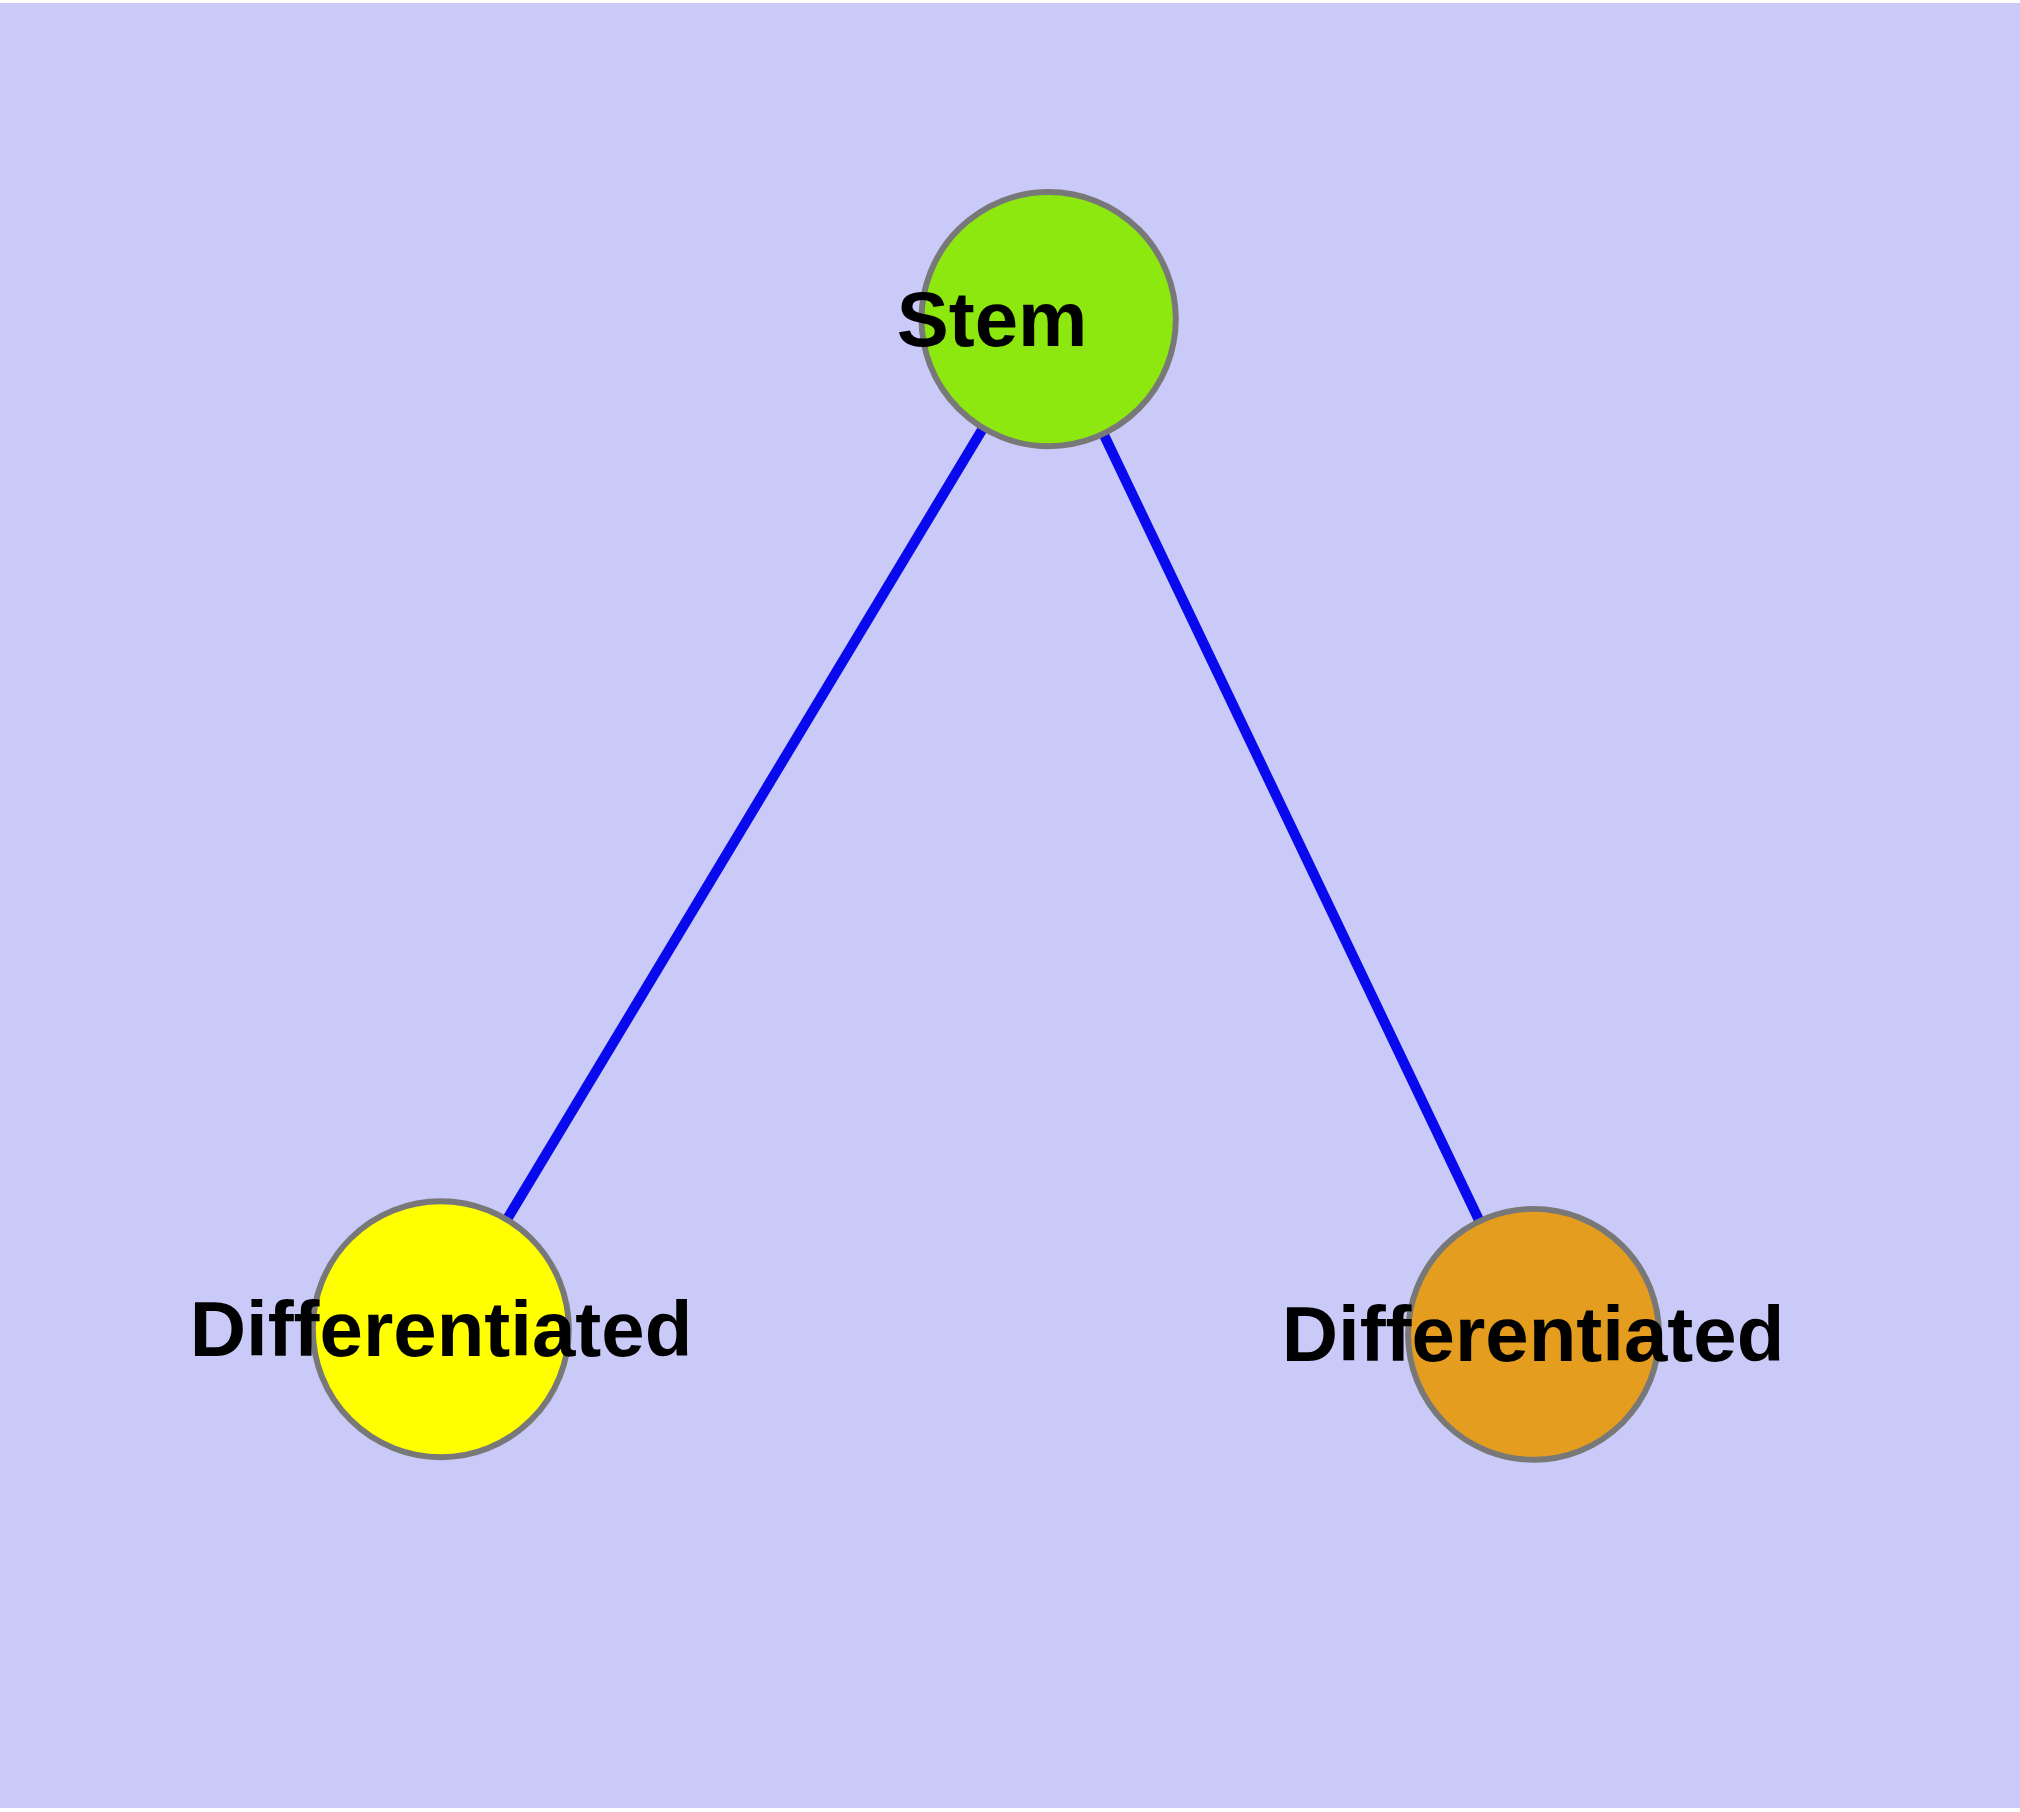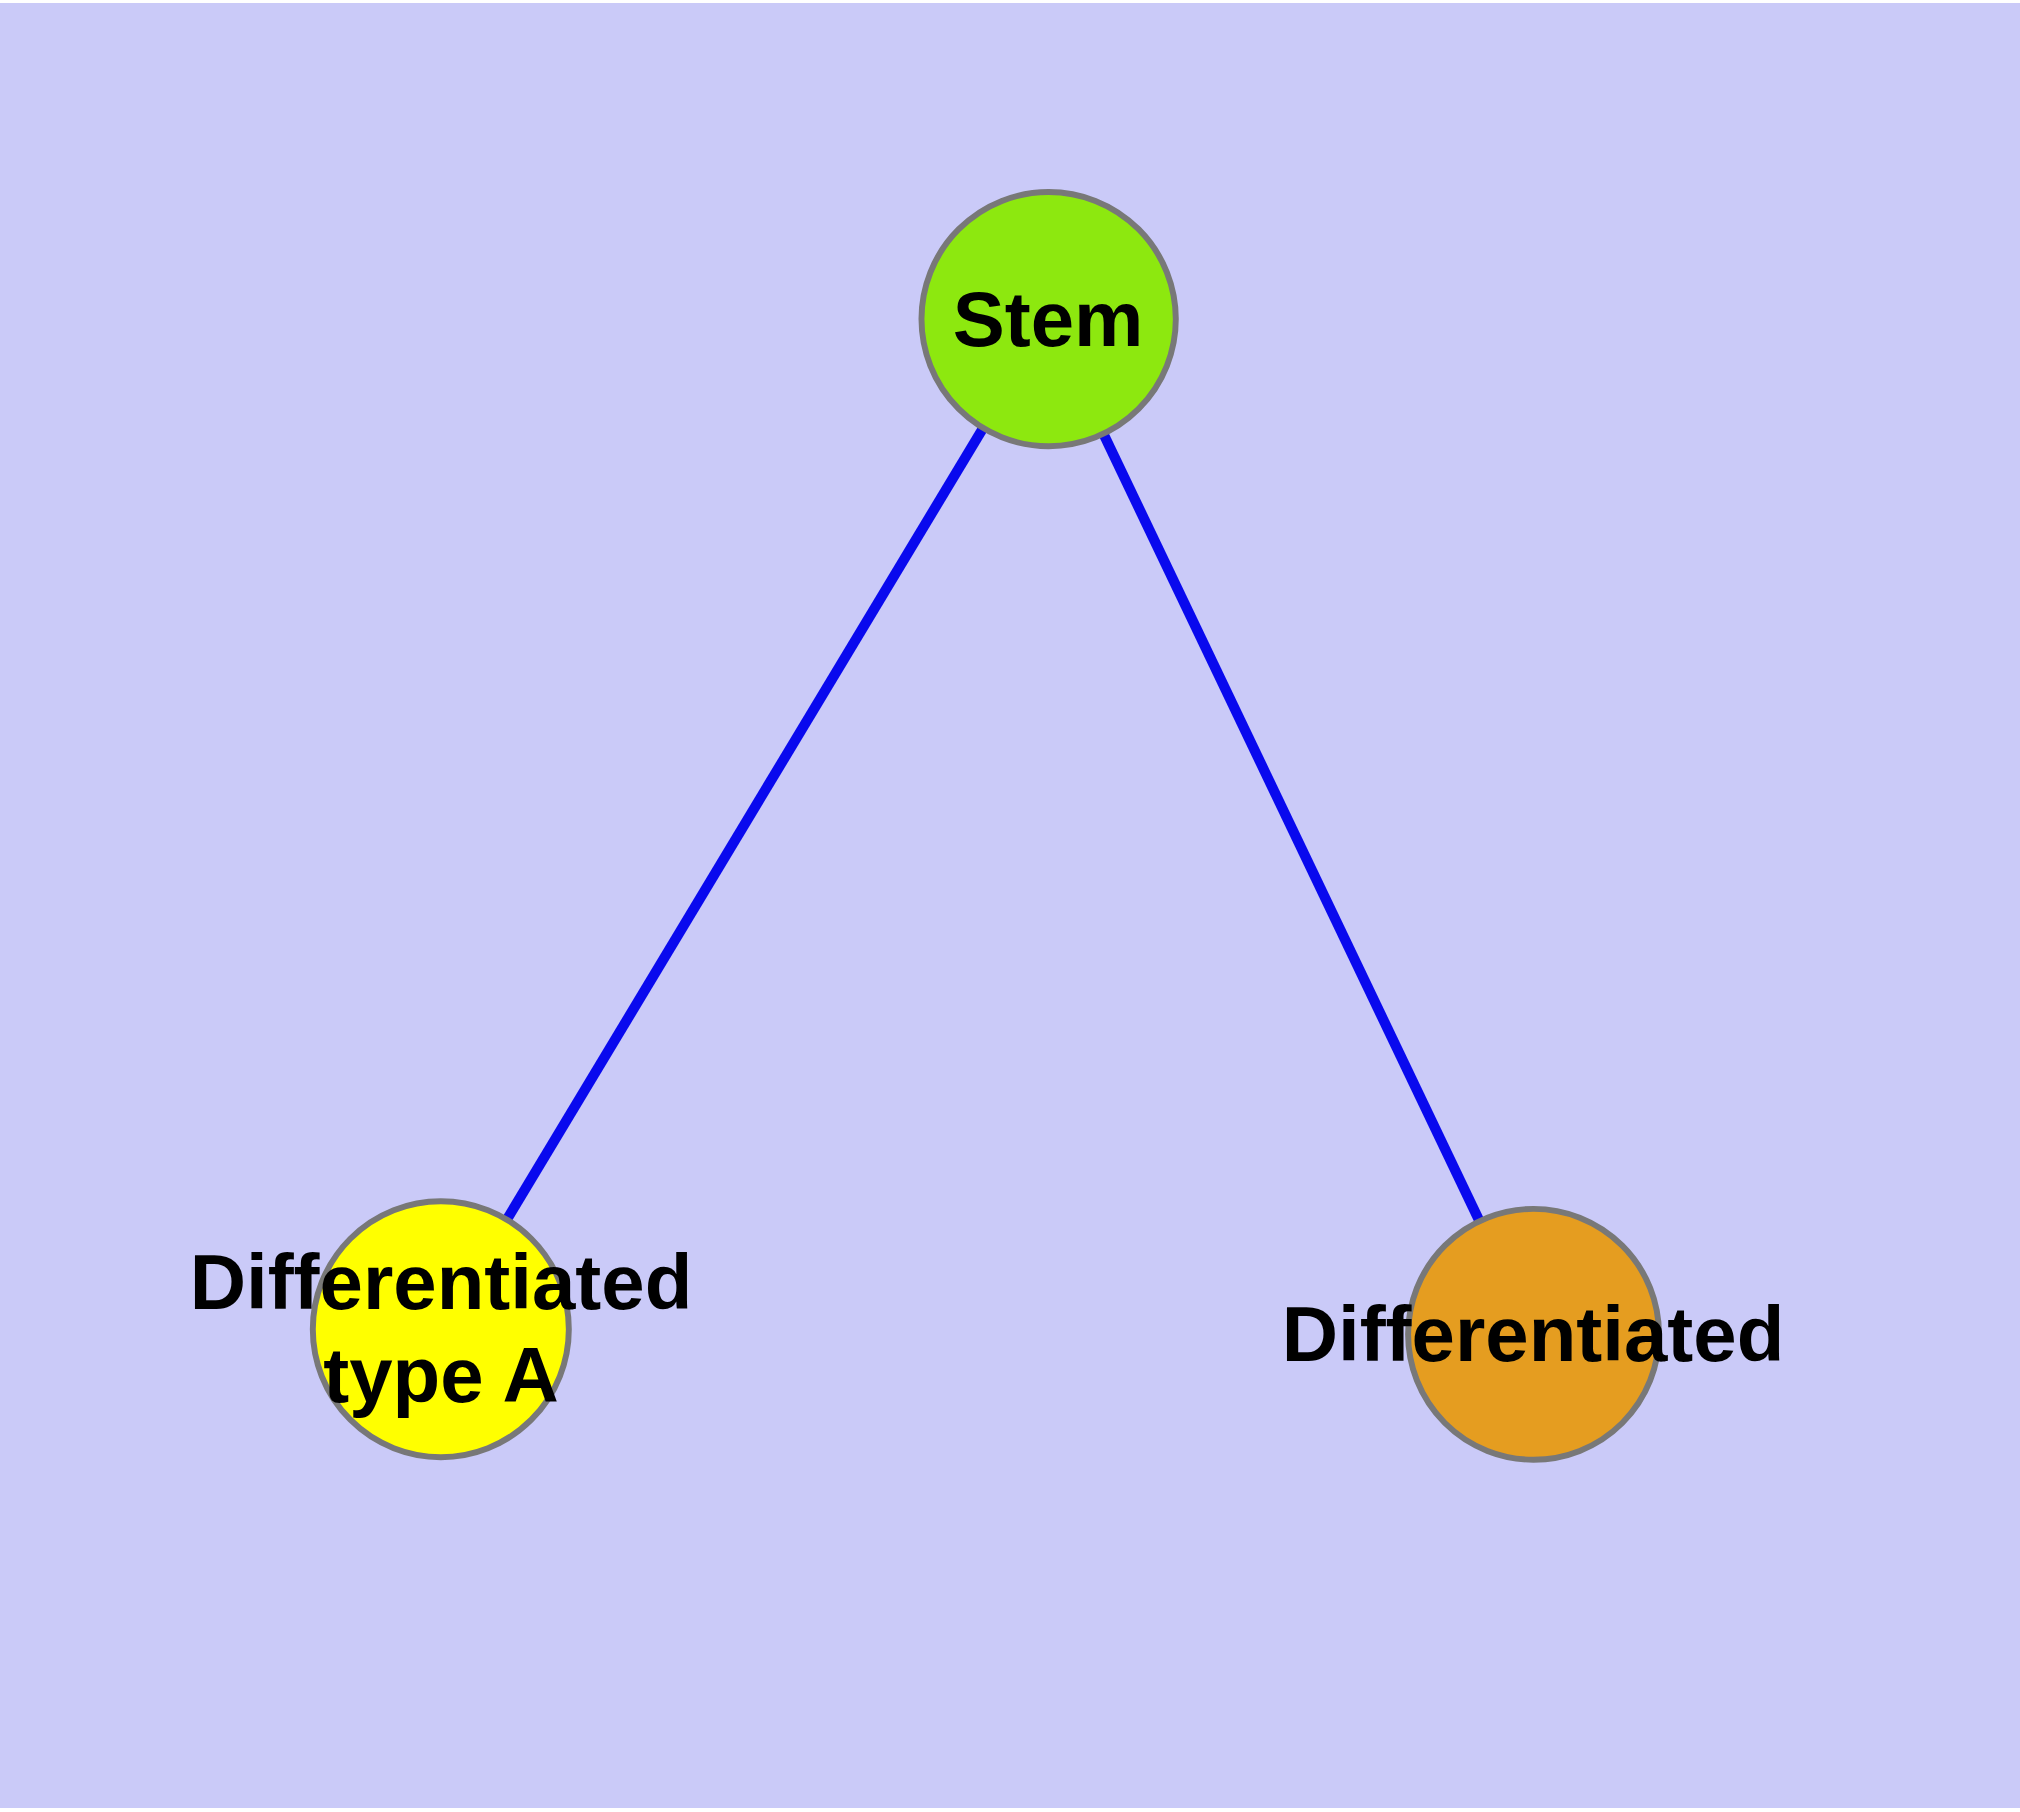--- a/index.html
+++ b/index.html
@@ -49,28 +49,27 @@
 <div class="canvas" style="background: rgb(202, 202, 248);">
 
   <svg class="graph-svg" viewBox="0 0 2384 2130" preserveAspectRatio="none">
     <line class="edge" x1="1237" y1="373" x2="520" y2="1565" stroke="#0909ee" stroke-width="12"></line>
     <line class="edge" x1="1237" y1="373" x2="1809" y2="1571" stroke="#0909ee" stroke-width="12"></line>
     <circle class="node-circle" cx="1237" cy="373" r="150" fill="#8de80f" stroke="#787878" stroke-width="7"></circle>
     <circle class="node-circle" cx="520" cy="1565" r="151" fill="#ffff00" stroke="#787878" stroke-width="7"></circle>
     <circle class="node-circle" cx="1809" cy="1571" r="148" fill="#e59d20" stroke="#787878" stroke-width="7"></circle>
   </svg>
 
-  <div class="node-label" style="left: 1048px; top: 316px; text-align: right;">
+  <div class="node-label" style="left: 992px; top: 316px; text-align: right;">
     <span class="label-line">Stem</span>
 
   </div>
 
   <div class="node-label" style="left: 441px; top: 1326px;">
     <span class="label-line">Differentiated</span>
-    <span class="label-line">type A</span>
   </div>
 
   <div class="node-label" style="left: 1533px; top: 1331px;">
     <span class="label-line">Differentiated</span>
   </div>
 
 </div>
 
 
 </body></html>

